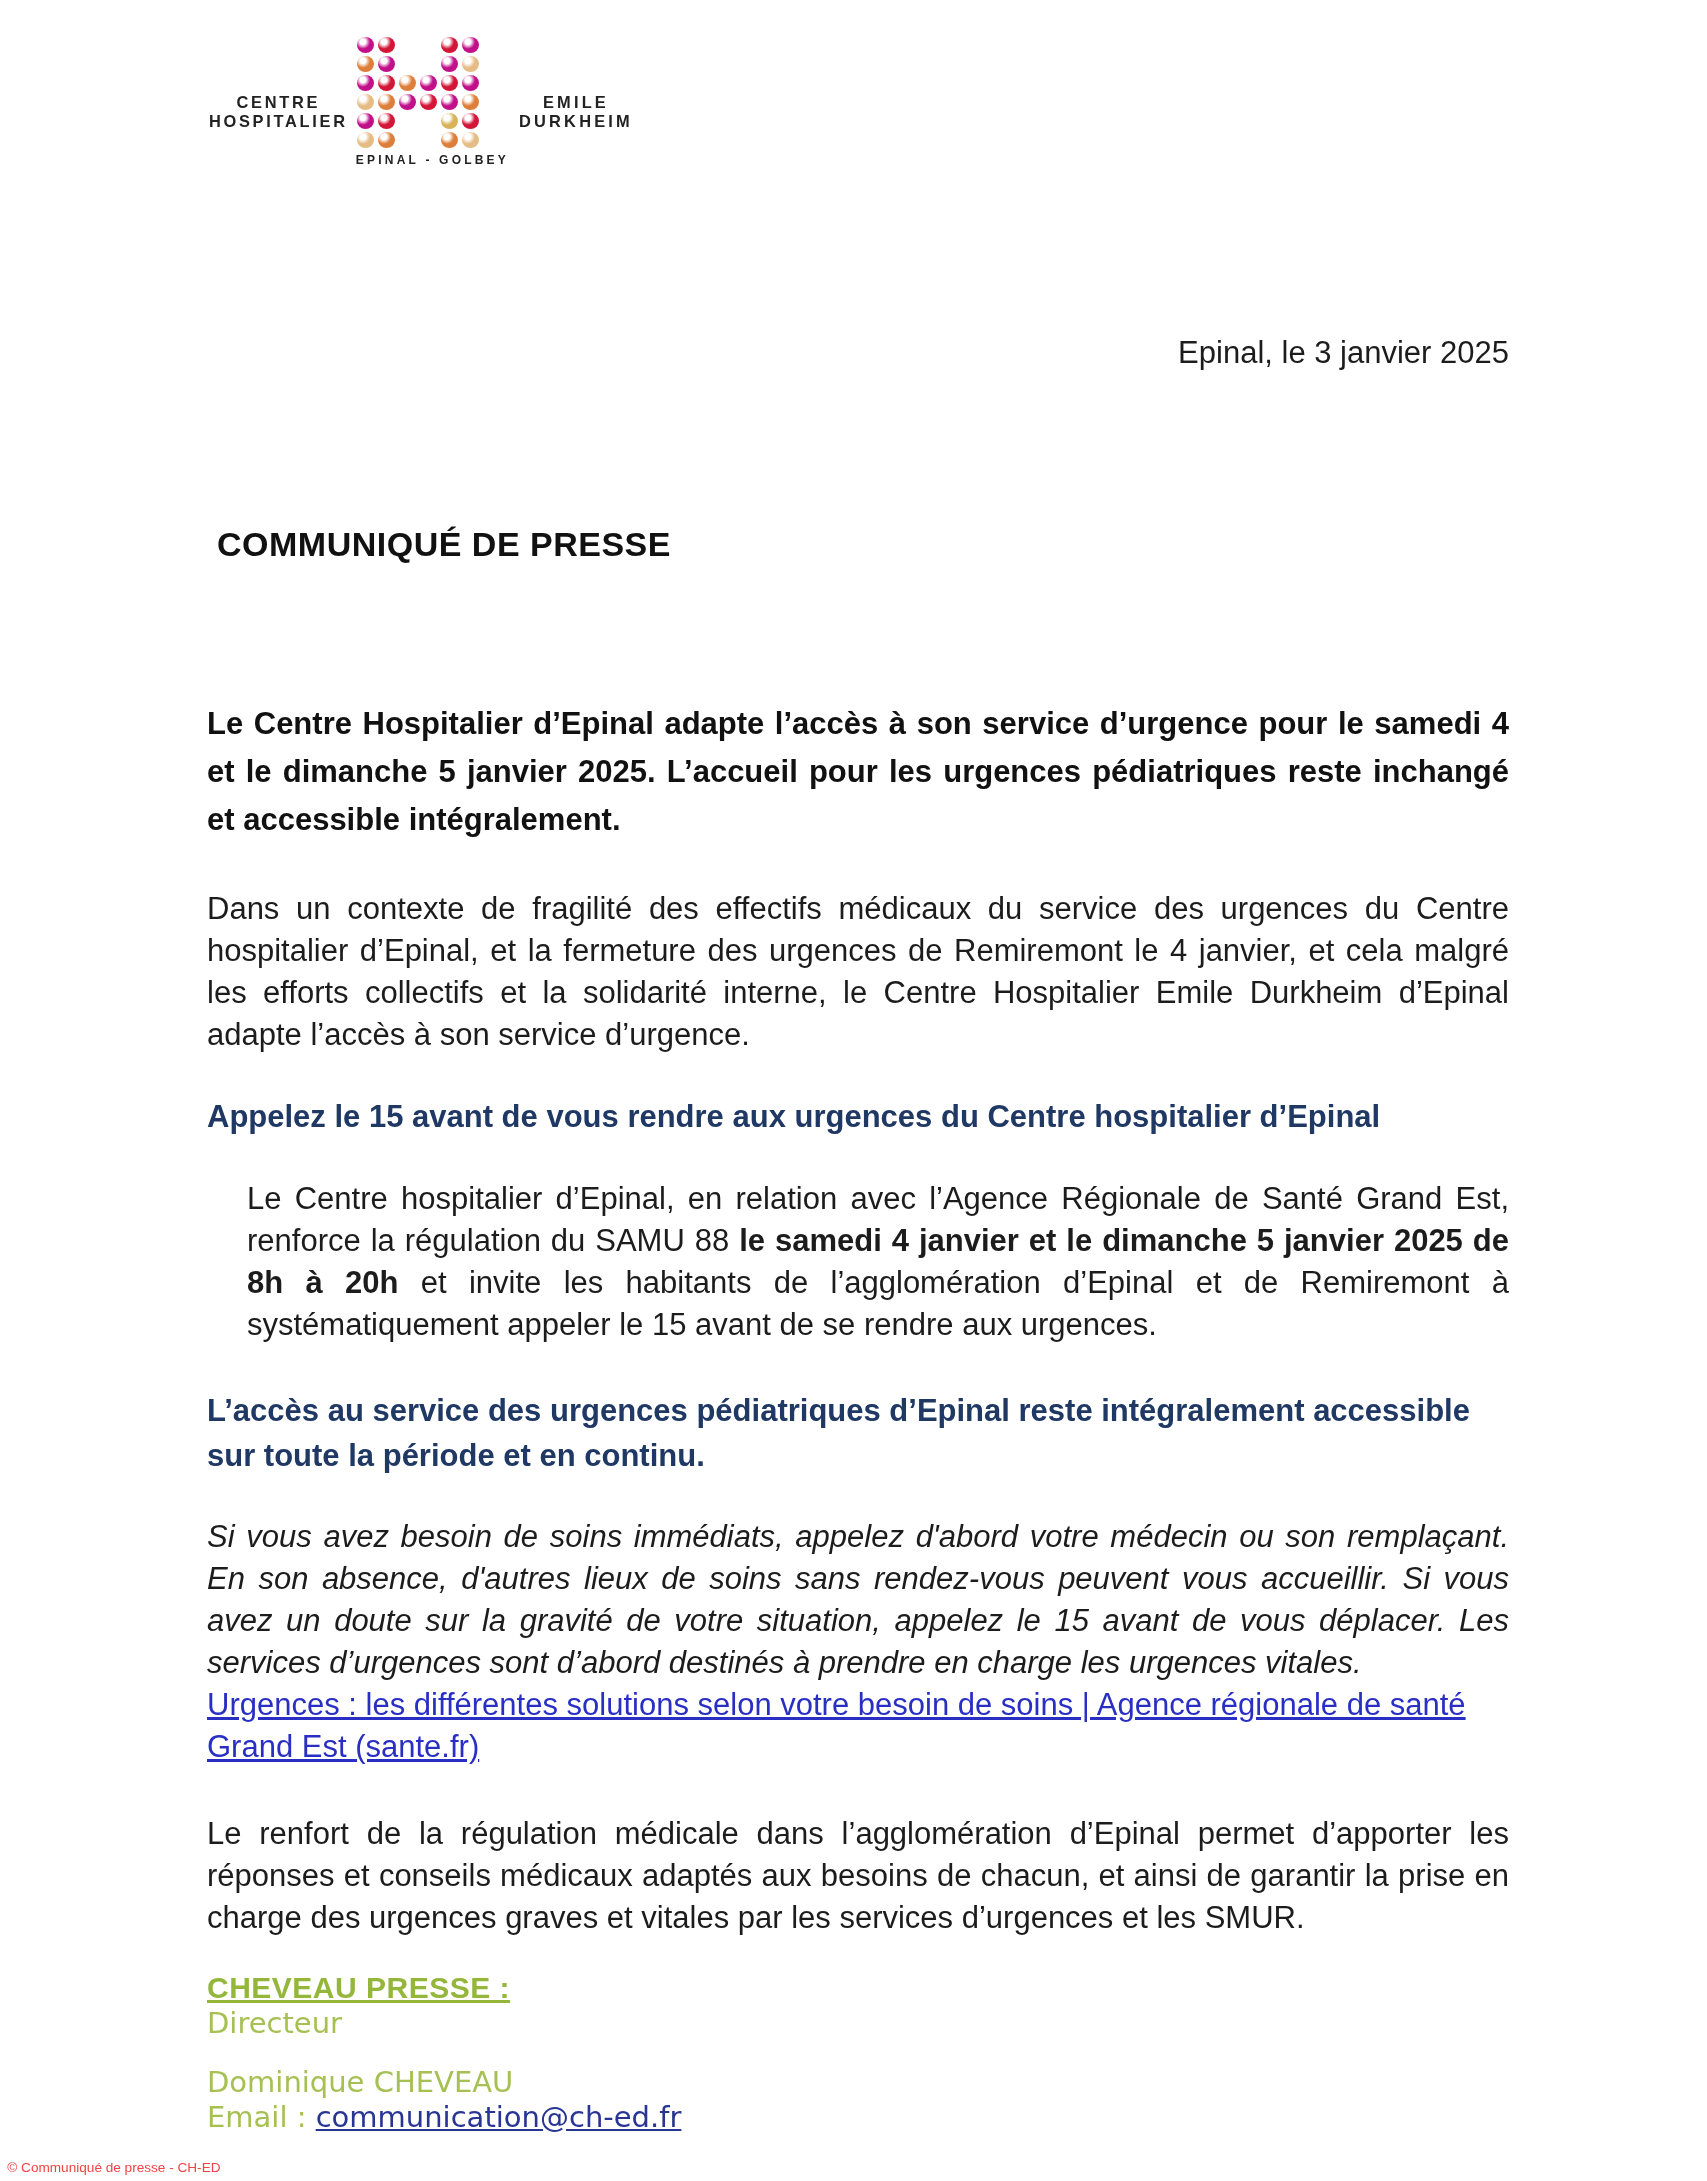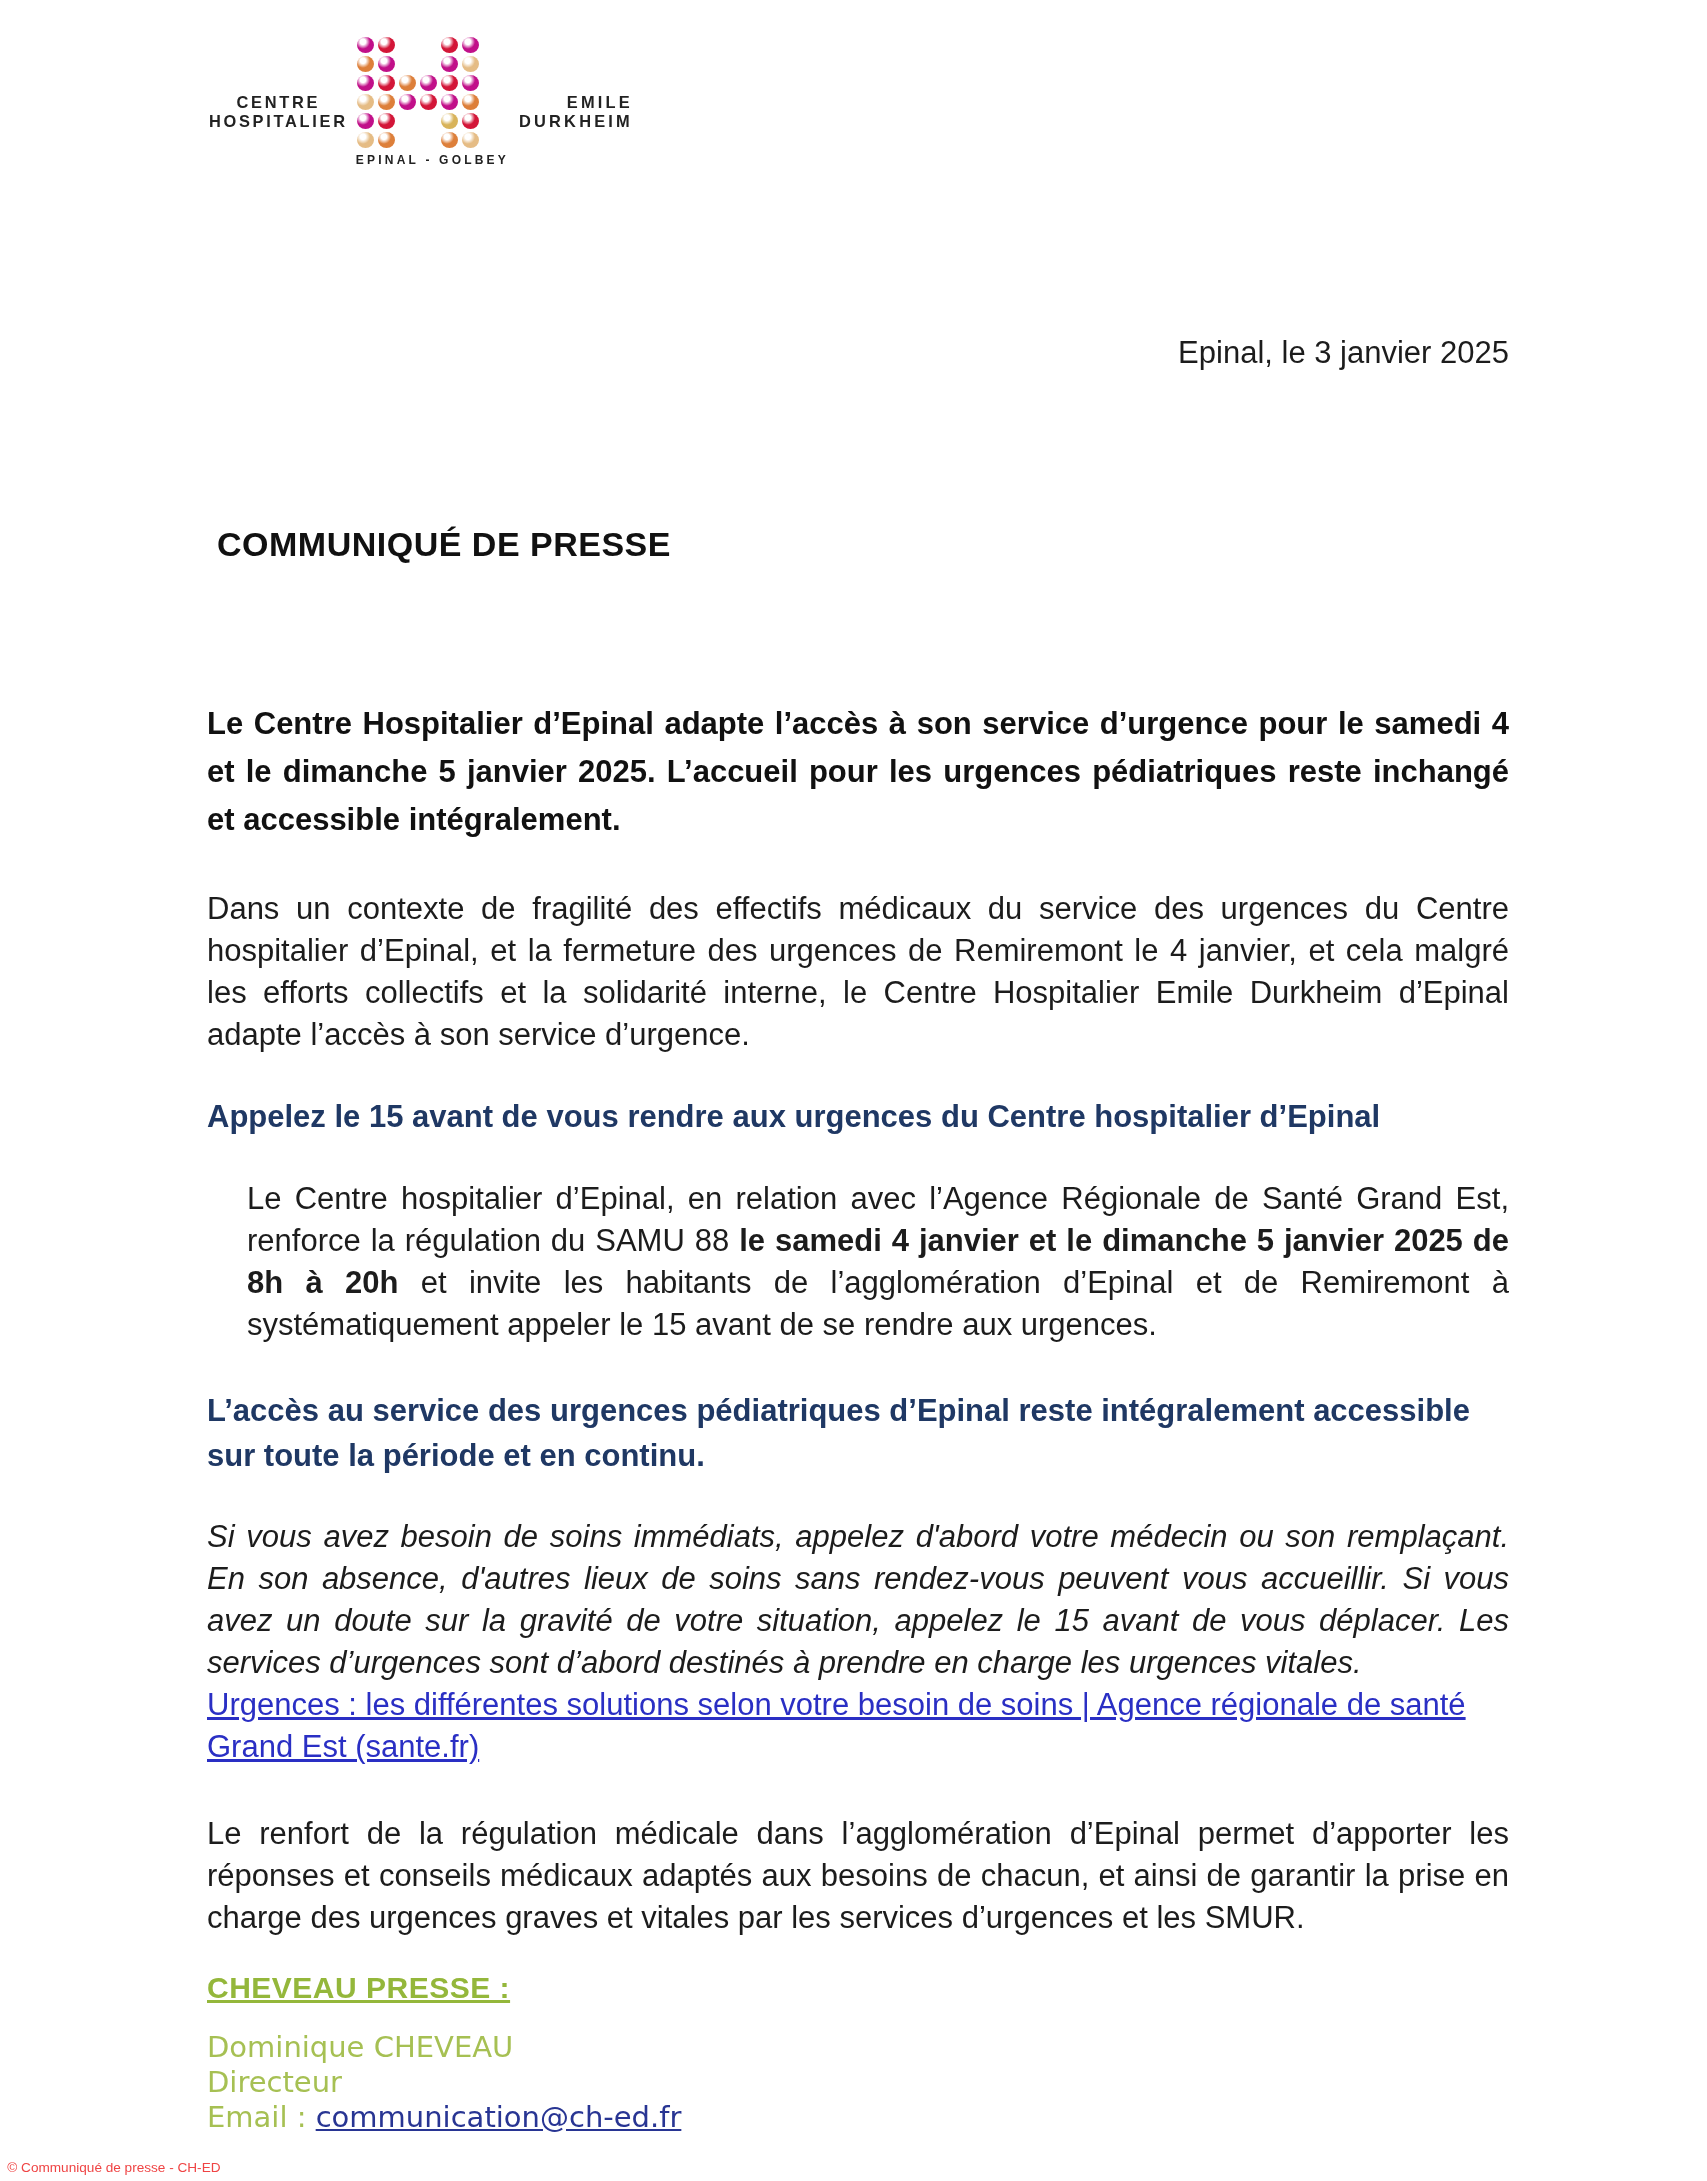--- a/index.html
+++ b/index.html
@@ -12,21 +12,21 @@
     color:#1c1c1c;
     overflow:hidden;
   }
   
   .logo{position:absolute;top:36px;left:209px;display:flex;align-items:flex-start;}
   .logo-side{
     font-weight:bold;font-size:16.4px;letter-spacing:2.7px;line-height:19px;
     color:#222;white-space:nowrap;margin-top:57px;
   }
   .logo-left{text-align:center;margin-right:8.2px;}
-  .logo-right{text-align:right;margin-left:10px;letter-spacing:3.2px;}
+  .logo-right{text-align:center;margin-left:10px;letter-spacing:3.2px;}
   .dots-grid{display:grid;grid-template-columns:repeat(6,21px);grid-auto-rows:19px;}
   .dot{width:17.3px;height:16.4px;border-radius:50%;margin:0.9px;}
   .logo-bottom{
     text-align:center;font-weight:bold;font-size:12px;letter-spacing:3.2px;
     color:#222;margin-top:2.7px;white-space:nowrap;
   }
   .dateline{position:absolute;top:335px;left:207px;width:1302px;text-align:right;font-size:31px;color:#1c1c1c;}
   .doc-title{position:absolute;top:525px;left:217px;font-size:34px;font-weight:bold;letter-spacing:0.5px;color:#111;}
   .body-col{position:absolute;top:700px;left:207px;width:1302px;}
   .p{font-size:31px;line-height:42px;text-align:justify;color:#1c1c1c;}
@@ -131,22 +131,22 @@
     <div class="p p-italic mt-advice">Si vous avez besoin de soins immédiats, appelez d'abord votre médecin ou son remplaçant. En son absence, d'autres lieux de soins sans rendez-vous peuvent vous accueillir. Si vous avez un doute sur la gravité de votre situation, appelez le 15 avant de vous déplacer. Les services d’urgences sont d’abord destinés à prendre en charge les urgences vitales.</div>
 
     <div class="p-link">
       <span class="link-blue">Urgences : les différentes solutions selon votre besoin de soins | Agence régionale de santé Grand Est (sante.fr)</span>
     </div>
 
     <div class="p mt-reinf">Le renfort de la régulation médicale dans l’agglomération d’Epinal permet d’apporter les réponses et conseils médicaux adaptés aux besoins de chacun, et ainsi de garantir la prise en charge des urgences graves et vitales par les services d’urgences et les SMUR.</div>
 
     <div class="contact-heading">CHEVEAU PRESSE :</div>
 
+    <div class="contact-line">Directeur</div>
     <div class="contact-line contact-first">Dominique CHEVEAU</div>
-    <div class="contact-line">Directeur</div>
     <div class="contact-line">
       <span>Email : </span><span class="link-navy">communication@ch-ed.fr</span>
     </div>
 
   </div>
 
   <div class="footer">© Communiqué de presse - CH-ED</div>
 
 </div>
 

